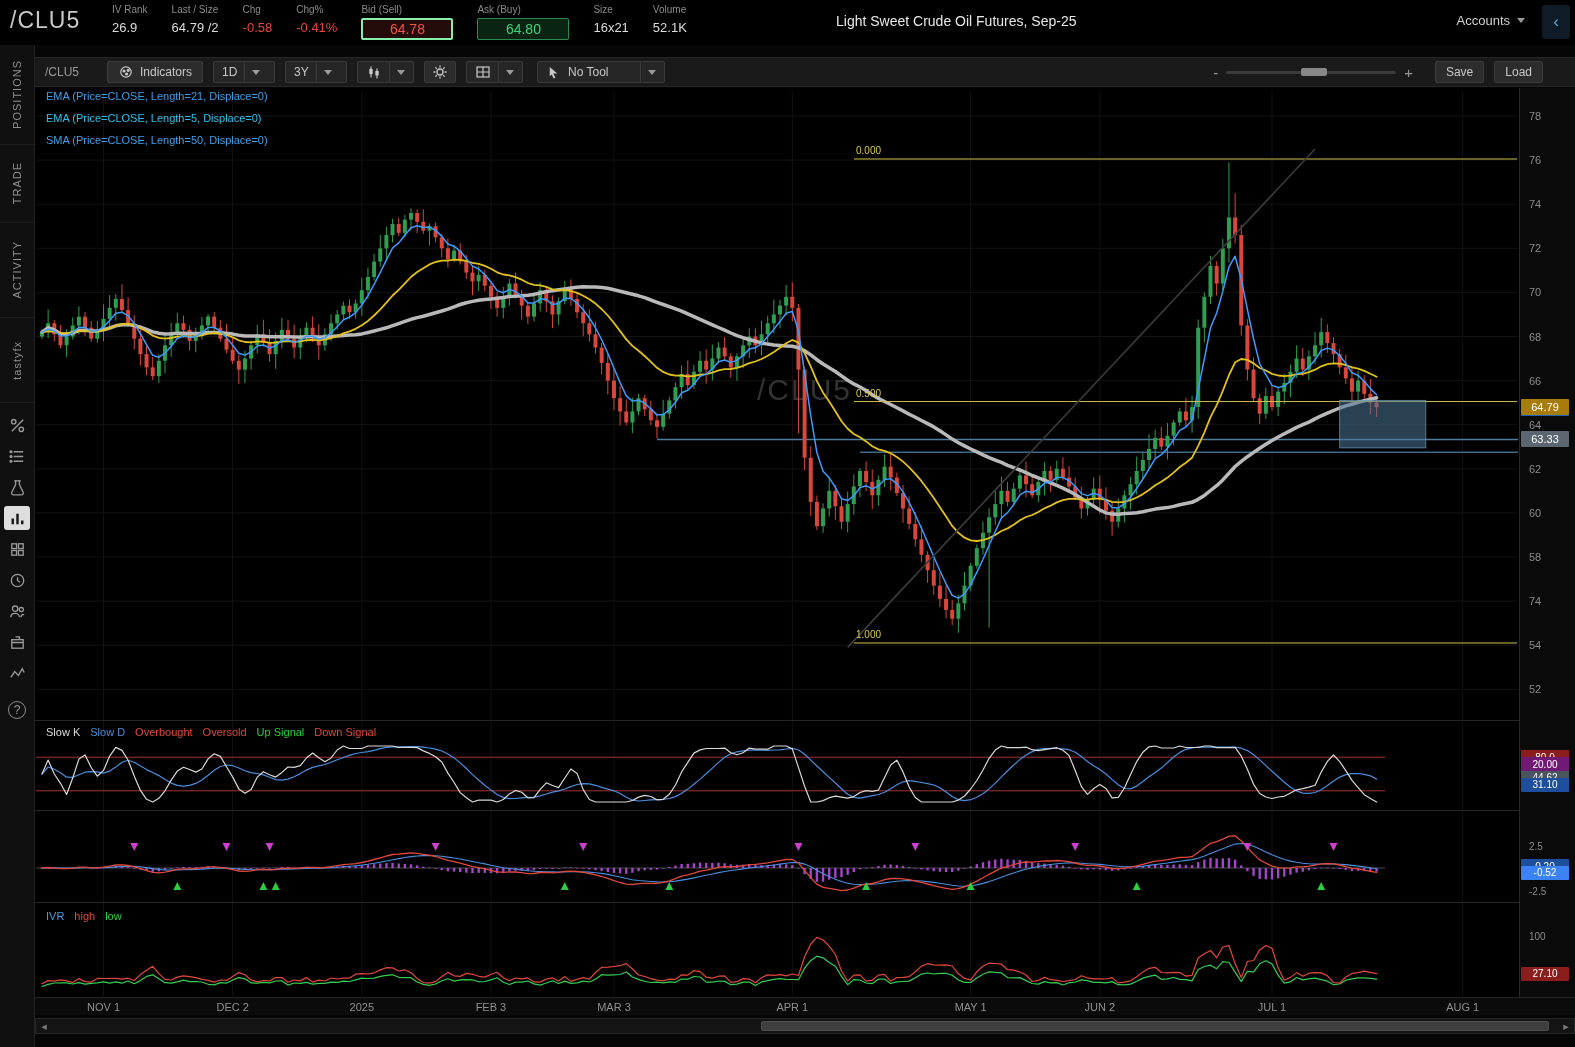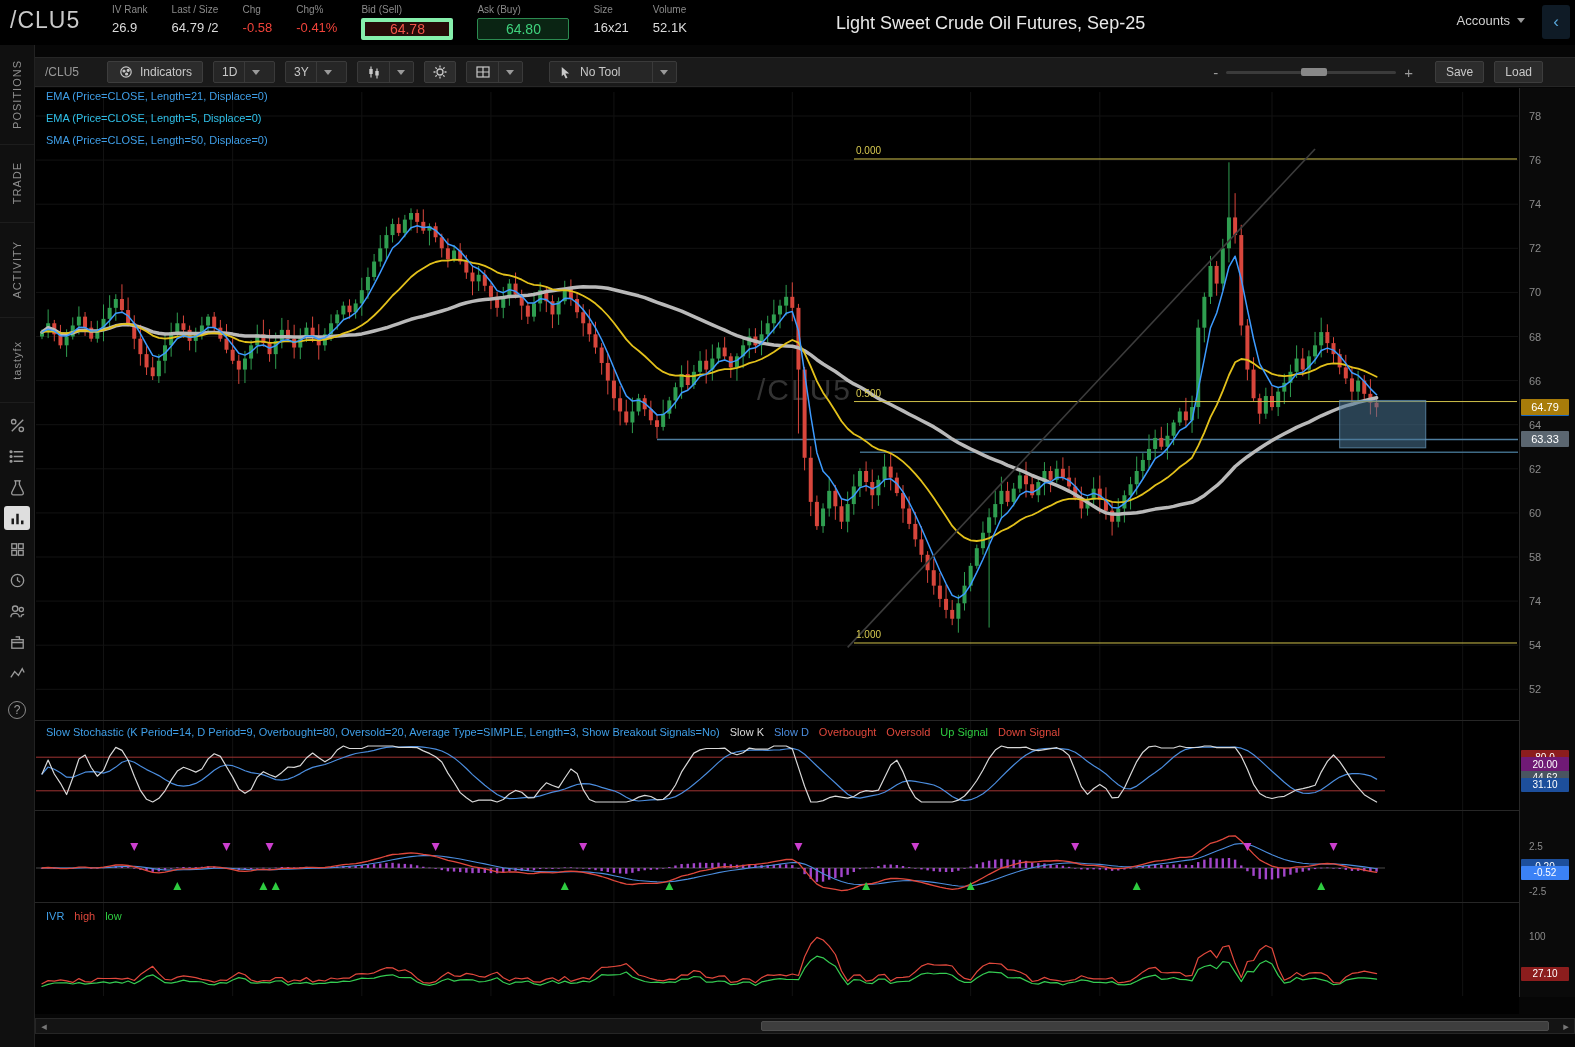--- a/index.html
+++ b/index.html
@@ -8,23 +8,23 @@
   #app{position:relative;width:1575px;height:1047px;background:#060606;overflow:hidden;color:#ccc;font-size:12px}
 
   
   #hdr{position:absolute;left:0;top:0;width:1575px;height:45px;background:#000;z-index:10}
   #hdr .sym{position:absolute;left:10px;top:7px;font-size:23px;color:#c9c9c9;letter-spacing:1px}
   #stats{position:absolute;left:112px;top:4px;display:flex;align-items:flex-start}
   .stat{display:flex;flex-direction:column;align-items:flex-start;margin-right:24px}
   .stat .lbl{font-size:10px;color:#8a8a8a;height:12px;white-space:nowrap}
   .stat .val{font-size:13px;margin-top:4px;white-space:nowrap}
   .valbox{width:92px;height:22px;display:flex;align-items:center;justify-content:center;border-radius:2px;font-size:14px;margin-top:2px}
-  .bidbox{background:#250b09;border:4px solid #86efac;color:#f25449}
+  .bidbox{background:#250b09;border:2px solid #86efac;color:#f25449}
   .askbox{background:#0a2413;border:1px solid #2c8a50;color:#3fd27d}
-  #desc{position:absolute;left:836px;top:13px;font-size:18px;color:#e8e8e8;white-space:nowrap}
+  #desc{position:absolute;left:836px;top:13px;font-size:14px;color:#e8e8e8;white-space:nowrap}
   #accounts{position:absolute;right:50px;top:13px;display:flex;align-items:center;gap:7px;color:#cfcfcf;font-size:13px;cursor:pointer}
   .caret{width:0;height:0;border-left:4px solid transparent;border-right:4px solid transparent;border-top:5px solid #9a9a9a}
   #collapse{position:absolute;right:5px;top:5px;width:28px;height:34px;background:#0f1b26;border-radius:3px;display:flex;align-items:center;justify-content:center;color:#58a6d8;font-size:17px;cursor:pointer}
 
   
   #sidebar{position:absolute;left:0;top:45px;width:35px;height:1002px;background:#101010;border-right:1px solid #222;z-index:10}
   .vtab{display:flex;align-items:center;justify-content:center;border-bottom:1px solid #1d1d1d;color:#8f8f8f;font-size:11px;letter-spacing:1px;cursor:pointer}
   .vtab span{writing-mode:vertical-rl;transform:rotate(180deg);white-space:nowrap}
   #sideicons{margin-top:10px}
   .sicon{width:26px;height:24px;margin:7px auto;display:flex;align-items:center;justify-content:center;color:#9a9a9a;border-radius:3px;cursor:pointer}
@@ -262,21 +262,21 @@
       <svg class="ticon" width="16" height="16" viewBox="0 0 16 16">
           <g fill="none" stroke="currentColor" stroke-width="1.2">
             <rect x="2" y="3" width="12" height="10"></rect>
             <path d="M8 3v10M2 8h12"></path>
           </g>
         </svg>
       <span class="ddsep">
           <span class="caret"></span>
         </span>
     </div>
-    <div class="tdd" style="width:128px;margin-left:16px">
+    <div class="tdd" style="width:128px;margin-left:4px">
       <svg class="ticon" width="15" height="15" viewBox="0 0 16 16">
           <path d="M4 2l8 7h-4.2l2.3 4.6-1.9.9-2.1-4.5L4 12z" fill="currentColor"></path>
         </svg>
       <span>No Tool</span>
       <span class="ddsep" style="margin-left:auto">
           <span class="caret"></span>
         </span>
     </div>
     <div class="tspacer"></div>
     <span class="zoomsign">-</span>
@@ -1015,21 +1015,20 @@
       </g>
       <polyline points="42.0,986.5 48.1,984.4 54.3,983.0 60.5,982.9 66.6,982.9 72.8,984.0 78.9,982.7 85.1,984.2 91.2,983.3 97.3,982.8 103.5,981.8 109.7,983.1 115.8,981.8 122.0,983.2 128.1,981.0 134.3,983.7 140.4,980.6 146.6,976.4 152.7,974.8 158.9,978.7 165.0,982.7 171.2,983.1 177.3,981.8 183.5,980.1 189.6,981.7 195.8,981.5 201.9,982.0 208.1,984.3 214.2,984.9 220.4,982.6 226.5,983.2 232.7,980.0 238.8,977.6 245.0,978.8 251.1,982.9 257.3,983.2 263.4,982.3 269.6,982.8 275.7,981.0 281.9,980.9 288.0,985.1 294.1,983.0 300.3,983.4 306.4,982.4 312.6,984.1 318.8,983.3 324.9,983.4 331.1,982.2 337.2,982.4 343.4,981.1 349.5,981.5 355.7,979.8 361.8,978.2 368.0,978.5 374.1,978.1 380.3,976.4 386.4,975.3 392.6,974.8 398.7,977.3 404.9,977.6 411.0,977.7 417.2,982.0 423.3,984.4 429.5,985.4 435.6,984.0 441.8,980.7 447.9,978.8 454.1,981.1 460.2,979.9 466.4,979.7 472.5,979.8 478.7,981.8 484.8,981.5 491.0,979.9 497.1,977.8 503.3,982.2 509.4,984.5 515.5,982.1 521.7,982.1 527.9,981.0 534.0,983.9 540.2,985.1 546.3,983.0 552.5,980.7 558.6,983.5 564.8,981.1 570.9,983.4 577.1,982.9 583.2,981.1 589.4,982.0 595.5,979.2 601.6,974.7 607.8,975.2 614.0,974.8 620.1,974.5 626.3,972.0 632.4,977.0 638.6,979.4 644.7,981.5 650.9,982.5 657.0,982.2 663.2,982.8 669.3,981.9 675.5,982.3 681.6,979.0 687.8,979.2 693.9,976.5 700.1,977.0 706.2,982.1 712.4,982.2 718.5,981.0 724.7,981.4 730.8,984.7 737.0,984.1 743.1,982.1 749.3,982.0 755.4,985.5 761.6,981.9 767.7,980.7 773.9,979.3 780.0,978.7 786.2,979.4 792.3,979.5 798.5,979.7 804.6,968.2 810.8,960.4 816.9,956.2 823.1,957.8 829.2,962.4 835.4,966.2 841.5,976.4 847.7,984.7 853.8,979.6 860.0,980.0 866.1,983.0 872.3,983.6 878.4,979.2 884.6,979.1 890.7,983.5 896.9,981.8 903.0,981.5 909.2,981.1 915.3,977.8 921.5,974.1 927.6,973.0 933.8,974.0 939.9,973.4 946.1,973.3 952.2,975.2 958.4,980.0 964.5,982.4 970.7,982.4 976.8,977.9 983.0,974.2 989.1,971.9 995.3,972.3 1001.4,972.9 1007.6,977.6 1013.7,977.9 1019.9,977.6 1026.0,980.6 1032.2,983.5 1038.3,984.1 1044.5,981.6 1050.6,982.9 1056.8,982.6 1062.9,985.0 1069.0,982.8 1075.2,982.0 1081.4,979.9 1087.5,980.6 1093.7,982.4 1099.8,982.4 1106.0,982.8 1112.1,981.6 1118.3,984.7 1124.4,984.8 1130.5,984.1 1136.7,981.3 1142.9,978.1 1149.0,976.3 1155.2,975.1 1161.3,979.3 1167.5,978.9 1173.6,977.5 1179.8,979.3 1185.9,979.7 1192.0,980.9 1198.2,969.5 1204.4,966.5 1210.5,965.2 1216.7,968.7 1222.8,961.7 1229.0,962.5 1235.1,972.1 1241.3,981.6 1247.4,971.3 1253.6,971.9 1259.7,963.8 1265.9,960.7 1272.0,964.0 1278.2,975.4 1284.3,983.1 1290.5,981.8 1296.6,977.5 1302.8,979.9 1308.9,978.9 1315.1,978.2 1321.2,979.7 1327.4,981.2 1333.5,984.7 1339.7,984.0 1345.8,980.2 1352.0,978.8 1358.1,977.8 1364.3,977.9 1370.4,978.4 1376.6,979.2" fill="none" stroke="#35cc52" stroke-width="1.2" stroke-linejoin="round" stroke-linecap="round"></polyline>
       <polyline points="42.0,983.8 48.1,980.6 54.3,981.2 60.5,979.9 66.6,980.9 72.8,982.4 78.9,978.6 85.1,981.6 91.2,982.1 97.3,978.4 103.5,978.5 109.7,978.5 115.8,978.3 122.0,979.2 128.1,978.2 134.3,980.5 140.4,974.6 146.6,970.3 152.7,966.3 158.9,973.6 165.0,979.4 171.2,980.0 177.3,977.1 183.5,975.8 189.6,976.7 195.8,977.6 201.9,979.4 208.1,980.4 214.2,982.2 220.4,980.0 226.5,980.4 232.7,976.6 238.8,972.6 245.0,974.8 251.1,980.0 257.3,981.9 263.4,980.5 269.6,980.9 275.7,977.5 281.9,977.6 288.0,982.2 294.1,980.0 300.3,980.9 306.4,977.6 312.6,982.1 318.8,980.1 324.9,981.0 331.1,978.0 337.2,979.0 343.4,978.2 349.5,978.1 355.7,974.2 361.8,973.6 368.0,974.0 374.1,972.8 380.3,969.9 386.4,967.7 392.6,967.9 398.7,971.0 404.9,969.8 411.0,972.7 417.2,978.4 423.3,982.6 429.5,983.1 435.6,981.6 441.8,976.5 447.9,972.4 454.1,975.8 460.2,976.4 466.4,973.4 472.5,974.3 478.7,976.3 484.8,977.1 491.0,974.2 497.1,972.3 503.3,977.7 509.4,980.8 515.5,978.0 521.7,978.9 527.9,977.9 534.0,981.9 540.2,982.1 546.3,979.1 552.5,977.8 558.6,981.0 564.8,976.6 570.9,981.4 577.1,979.4 583.2,977.7 589.4,979.1 595.5,972.5 601.6,967.4 607.8,967.2 614.0,966.5 620.1,965.7 626.3,963.6 632.4,969.0 638.6,975.0 644.7,976.5 650.9,978.7 657.0,980.2 663.2,980.9 669.3,979.1 675.5,979.3 681.6,974.8 687.8,975.1 693.9,970.6 700.1,971.6 706.2,977.2 712.4,978.1 718.5,976.2 724.7,975.8 730.8,982.3 737.0,981.7 743.1,978.6 749.3,979.1 755.4,982.7 761.6,977.6 767.7,974.9 773.9,975.3 780.0,974.6 786.2,975.8 792.3,974.0 798.5,975.5 804.6,956.8 810.8,944.0 816.9,937.4 823.1,940.0 829.2,946.2 835.4,954.5 841.5,971.0 847.7,981.1 853.8,975.1 860.0,974.9 866.1,981.2 872.3,980.2 878.4,975.1 884.6,974.4 890.7,981.1 896.9,977.6 903.0,977.4 909.2,976.6 915.3,971.7 921.5,966.1 927.6,963.7 933.8,964.9 939.9,965.1 946.1,964.8 952.2,966.0 958.4,973.8 964.5,978.4 970.7,979.8 976.8,971.8 983.0,966.0 989.1,963.2 995.3,963.5 1001.4,964.2 1007.6,969.7 1013.7,970.2 1019.9,972.0 1026.0,975.0 1032.2,981.5 1038.3,980.3 1044.5,977.4 1050.6,979.7 1056.8,980.3 1062.9,981.5 1069.0,980.6 1075.2,979.5 1081.4,975.8 1087.5,977.8 1093.7,978.8 1099.8,978.8 1106.0,979.0 1112.1,977.6 1118.3,982.9 1124.4,982.1 1130.5,980.8 1136.7,976.7 1142.9,971.9 1149.0,968.3 1155.2,967.3 1161.3,972.5 1167.5,972.8 1173.6,972.4 1179.8,972.6 1185.9,976.2 1192.0,975.3 1198.2,958.0 1204.4,953.8 1210.5,950.5 1216.7,957.8 1222.8,947.0 1229.0,945.7 1235.1,963.6 1241.3,977.6 1247.4,961.5 1253.6,960.5 1259.7,949.9 1265.9,945.5 1272.0,948.3 1278.2,968.1 1284.3,980.2 1290.5,977.4 1296.6,972.6 1302.8,976.2 1308.9,973.2 1315.1,972.6 1321.2,972.9 1327.4,975.8 1333.5,982.5 1339.7,983.2 1345.8,977.0 1352.0,973.4 1358.1,972.7 1364.3,971.1 1370.4,972.4 1376.6,973.7" fill="none" stroke="#e0483c" stroke-width="1.2" stroke-linejoin="round" stroke-linecap="round"></polyline>
     </svg>
 
   <div class="study" style="top:90px;color:#3f9fe8">EMA (Price=CLOSE, Length=21, Displace=0)</div>
   <div class="study" style="top:112px;color:#2fc0e8">EMA (Price=CLOSE, Length=5, Displace=0)</div>
   <div class="study" style="top:134px;color:#3f9fe8">SMA (Price=CLOSE, Length=50, Displace=0)</div>
 
   <div class="legendrow" style="top:726px" id="stoch-legend">
-    <span style="color:#3f9fe8">Slow Stochastic (K Period=14, D Period=9, Overbought=80, Oversold=20, Average Type=SIMPLE, Length=3, Show Breakout Signals=No)</span>
   <span style="color:#d8d8d8">Slow K</span>
       <span style="color:#4b8dde">Slow D</span>
       <span style="color:#e0483c">Overbought</span>
       <span style="color:#e0483c">Oversold</span>
       <span style="color:#2ecc40">Up Signal</span>
       <span style="color:#e0483c">Down Signal</span>
     </div>
   <div class="legendrow" style="top:910px" id="ivr-legend">
     <span style="color:#3f9fe8">IVR</span>
   <span style="color:#e0483c">high</span>
@@ -1063,20 +1062,32 @@
       <div class="badge" style="background:#701a75;top:669px">20.00</div>
       <div class="badge" style="background:#1d4f9c;top:771.2px">0.20</div>
       <div class="badge" style="background:#3b82f6;top:777.68px">-0.52</div>
       <div class="badge" style="background:#8c1d1d;top:878.908px">27.10</div>
     </div>
 
   <div class="hdiv" style="top:720px"></div>
   <div class="hdiv" style="top:810px"></div>
   <div class="hdiv" style="top:902px"></div>
 
+  <div id="timeaxis">
+      <div class="tlabel" style="left:68.5px">NOV 1</div>
+      <div class="tlabel" style="left:197.65px">DEC 2</div>
+      <div class="tlabel" style="left:326.8px">2025</div>
+      <div class="tlabel" style="left:455.95000000000005px">FEB 3</div>
+      <div class="tlabel" style="left:578.95px">MAR 3</div>
+      <div class="tlabel" style="left:757.3000000000001px">APR 1</div>
+      <div class="tlabel" style="left:935.6500000000001px">MAY 1</div>
+      <div class="tlabel" style="left:1064.8px">JUN 2</div>
+      <div class="tlabel" style="left:1237px">JUL 1</div>
+      <div class="tlabel" style="left:1427.65px">AUG 1</div>
+    </div>
 
   <div id="scrollbar">
     <div class="sarrow left">◂</div>
     <div id="shandle"></div>
     <div class="sarrow right">▸</div>
   </div>
 
 <div class="fiblabel" style="left:856px;top:144.99750000000006px">0.000</div>
     <div class="fiblabel" style="left:856px;top:387.54750000000007px">0.500</div>
     <div class="fiblabel" style="left:856px;top:628.995px">1.000</div>

